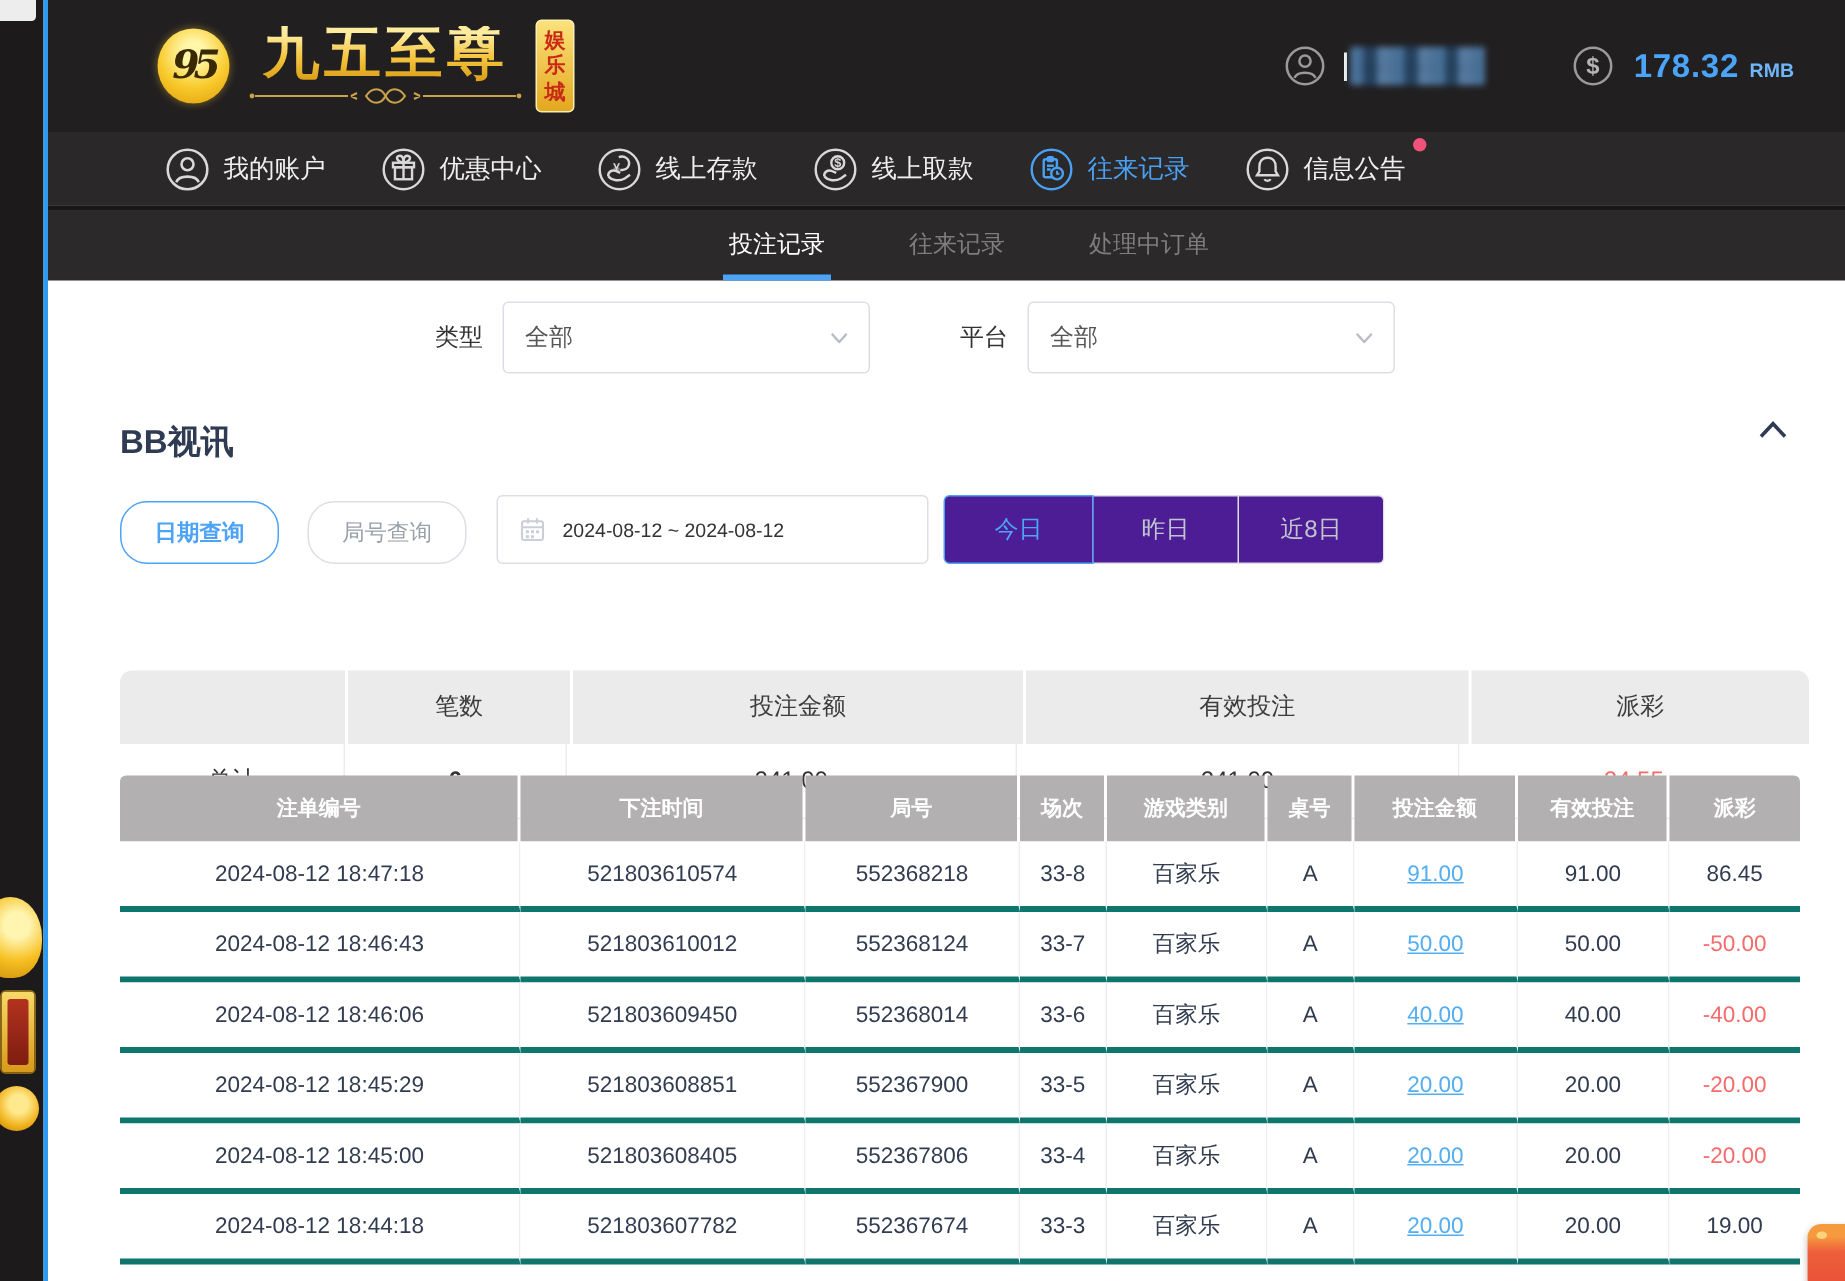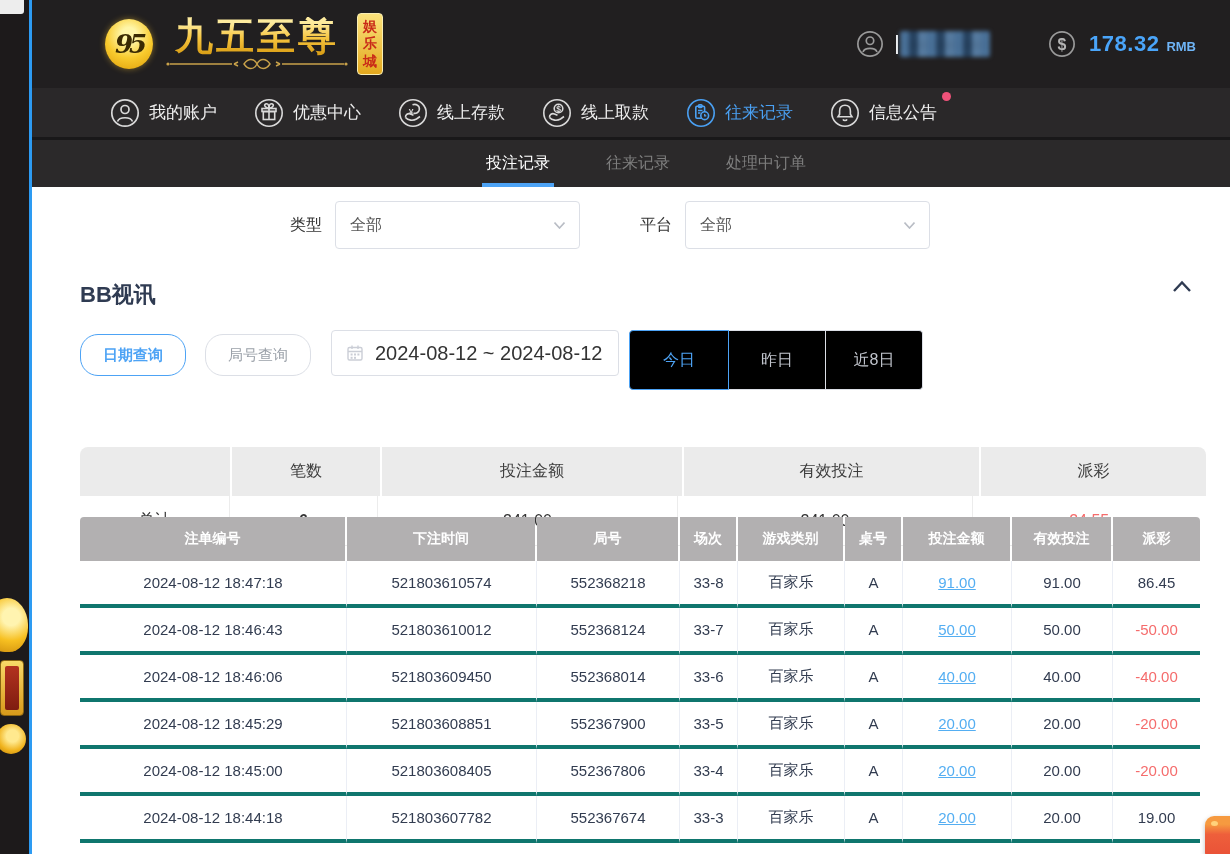--- a/index.html
+++ b/index.html
@@ -79,24 +79,24 @@
   .collapse-btn { position:absolute; right:38px; top:280px; cursor:pointer; }
 
   
   .query-row { position:absolute; left:48px; top:330px; display:flex; align-items:flex-end; }
   .pill-btn { height:42px; padding:0 22px; border-radius:18px; background:#fff; font-size:15px;
     display:flex; align-items:center; cursor:pointer; }
   .pill-active { border:1px solid #4da3f5; color:#4da3f5; font-weight:bold; }
   .pill-plain { border:1px solid #dcdfe6; color:#9aa0a8; margin-left:19px; }
   .date-input { margin-left:20px; width:288px; height:46px; border:1px solid #dcdfe6; border-radius:4px;
     display:flex; align-items:center; padding:0 14px; gap:11px; cursor:pointer; }
-  .date-text { font-size:20px; color:#333; }
+  .date-text { font-size:13px; color:#333; }
   .btn-group { margin-left:10px; display:flex; height:46px; }
-  .group-btn { height:60px; padding:0 0; width:100px; display:flex; align-items:center; justify-content:center;
-    font-size:16px; background:#000000; cursor:pointer; border:1px solid #dcdfe6; border-left-width:0; color:#c0c4cc; }
+  .group-btn { height:46px; padding:0 0; width:100px; display:flex; align-items:center; justify-content:center;
+    font-size:16px; background:#4c1d95; cursor:pointer; border:1px solid #dcdfe6; border-left-width:0; color:#c0c4cc; }
   .group-btn:first-child { border-left-width:1px; border-radius:4px 0 0 4px; }
   .group-btn:last-child { border-radius:0 4px 4px 0; width:97px; }
   .group-btn.mid { width:97px; }
   .group-btn.active { border:1px solid #4da3f5; color:#4da3f5; }
   .search-btn { margin-left:12px; width:99px; height:46px; border-radius:4px; background:#56aef1; border:none;
     color:#fff; font-size:16px; display:flex; align-items:center; justify-content:center; cursor:pointer; }
 
   
   .summary-table { position:absolute; left:48px; top:403px; width:1120px; }
   .sum-head { display:grid; grid-template-columns:150px 148px 300px 295px 225px; gap:2px;margin-top:44px; }

